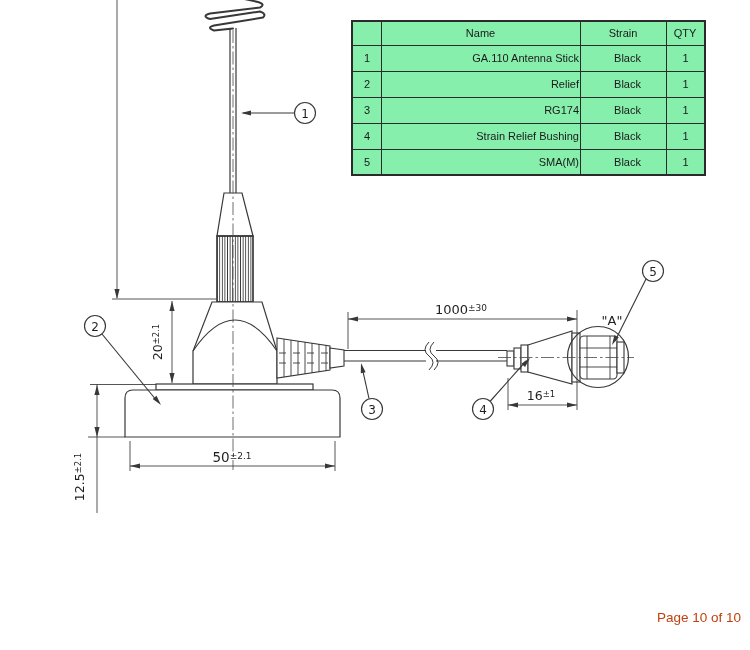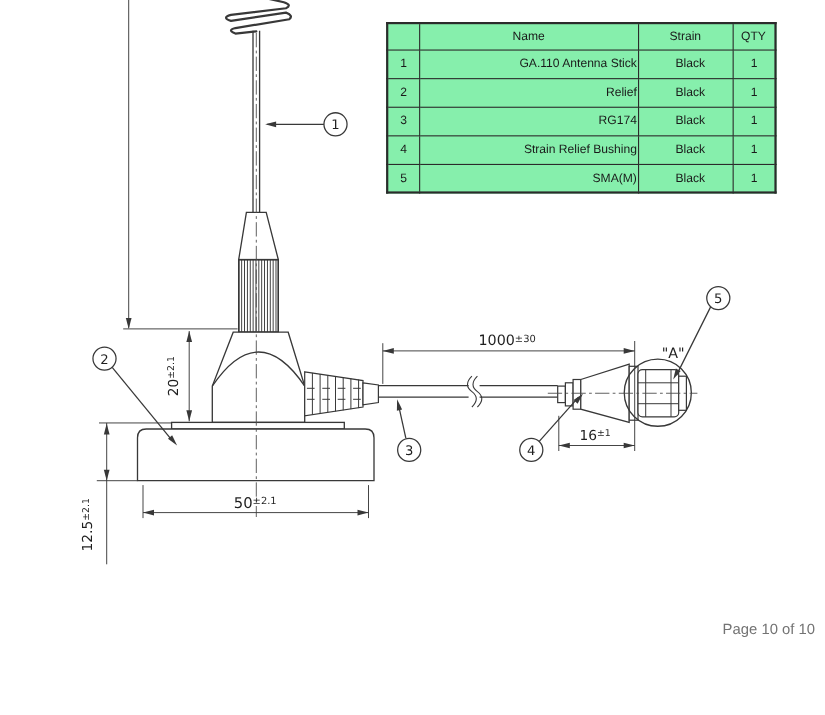--- a/index.html
+++ b/index.html
@@ -13,21 +13,21 @@
                overflow:hidden;white-space:nowrap;}
   #parts-table{border:2px solid #2b2b2b;}
   #parts-table tr{height:26px;}
   #parts-table tr.hdr{height:24px;}
   .col-no{width:26px;text-align:center;}
   .col-name{width:188px;text-align:right;padding-left:9px;}
   .col-finish{width:75px;text-align:center;padding-left:9px;}
   .col-qty{width:35px;text-align:center;}
   #parts-table tr.hdr th{text-align:center;padding-left:0;}
   
-  #page-footer{position:absolute;right:9px;top:564px;font-size:13.5px;color:#737373;}
+  #page-footer{position:absolute;right:9px;top:610px;font-size:13.5px;color:#c2410c;}
   text{font-family:"DejaVu Sans", sans-serif;}
 </style>
 </head>
 <body>
 
 <div id="canvas">
 
 <svg id="drawing-svg" width="750" height="650" viewBox="0 0 750 650">
   <defs>
     <pattern id="p-ribs" width="2.6" height="10" patternUnits="userSpaceOnUse">

